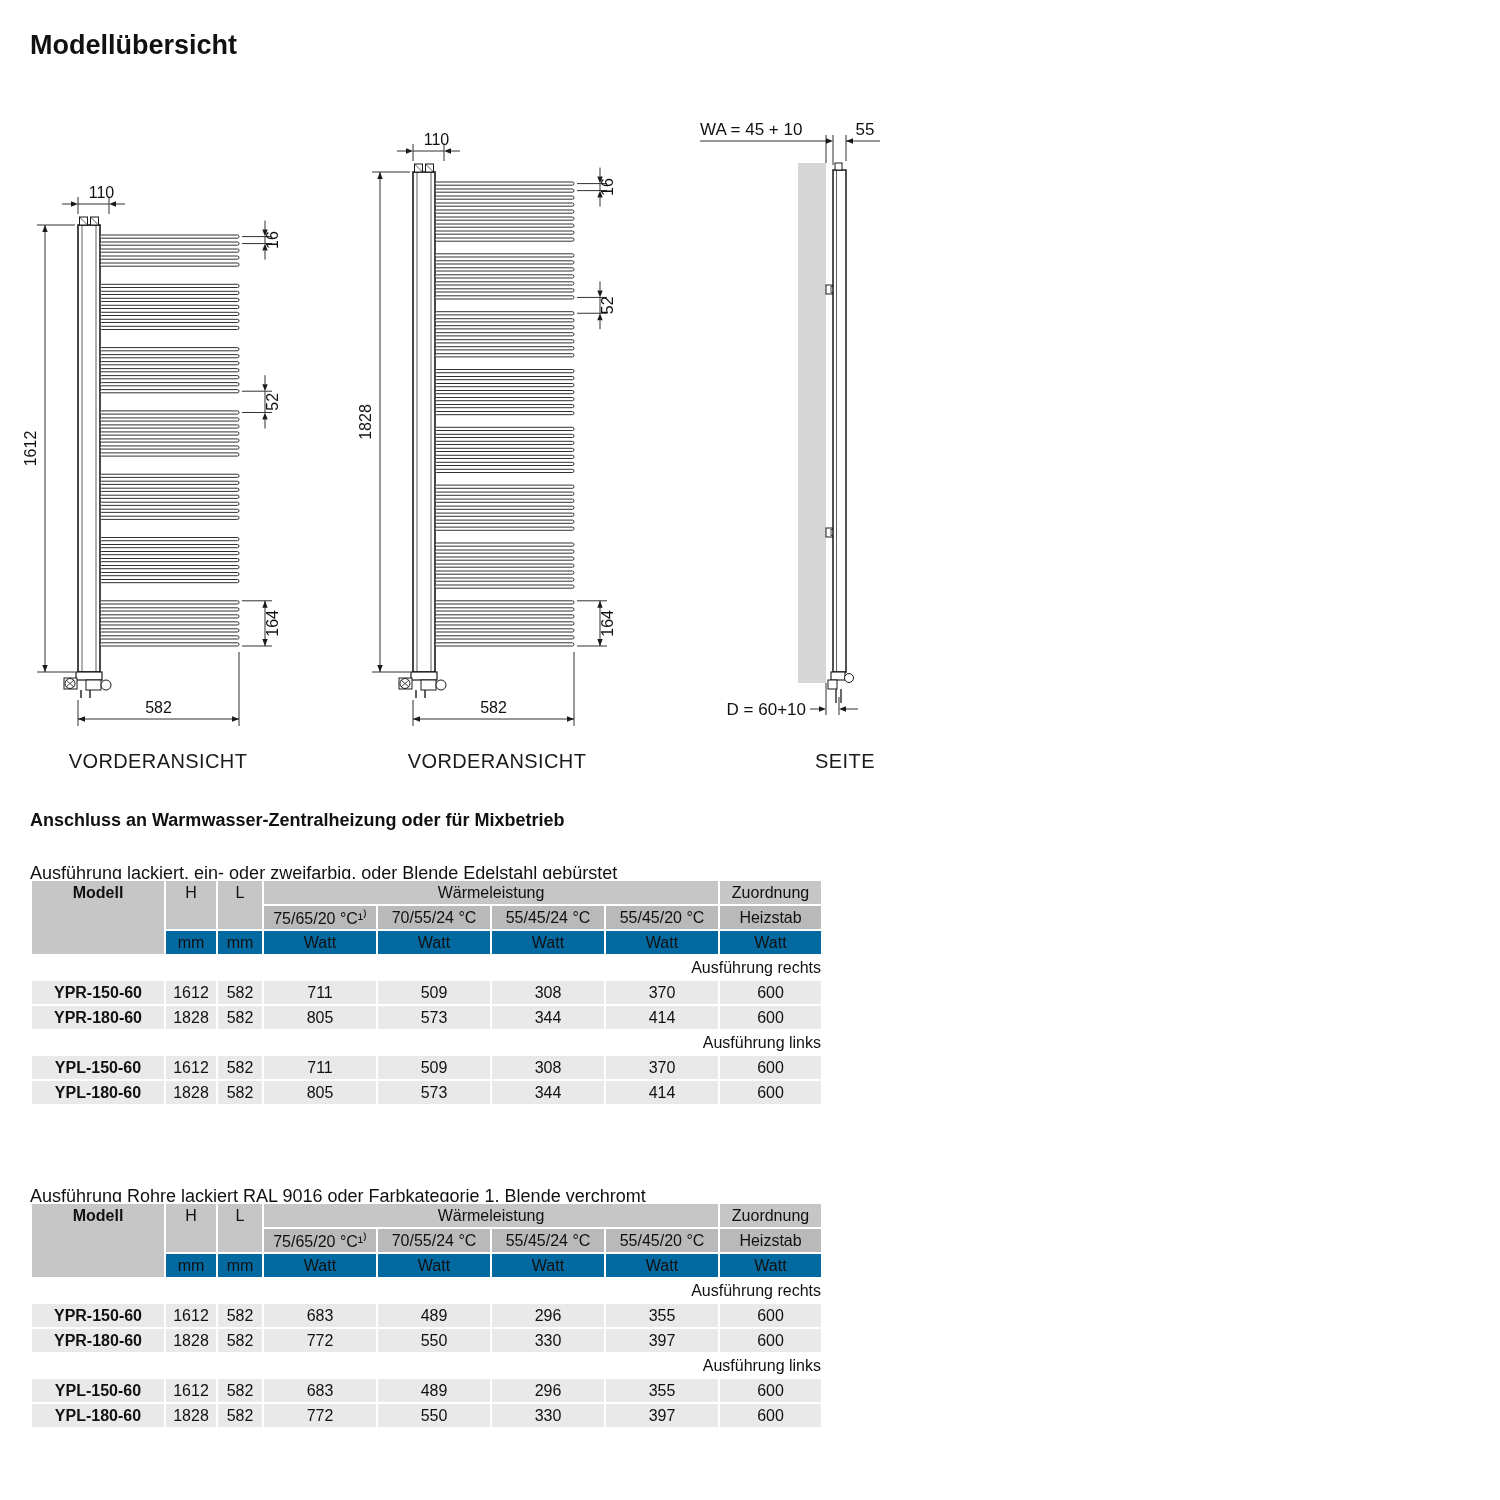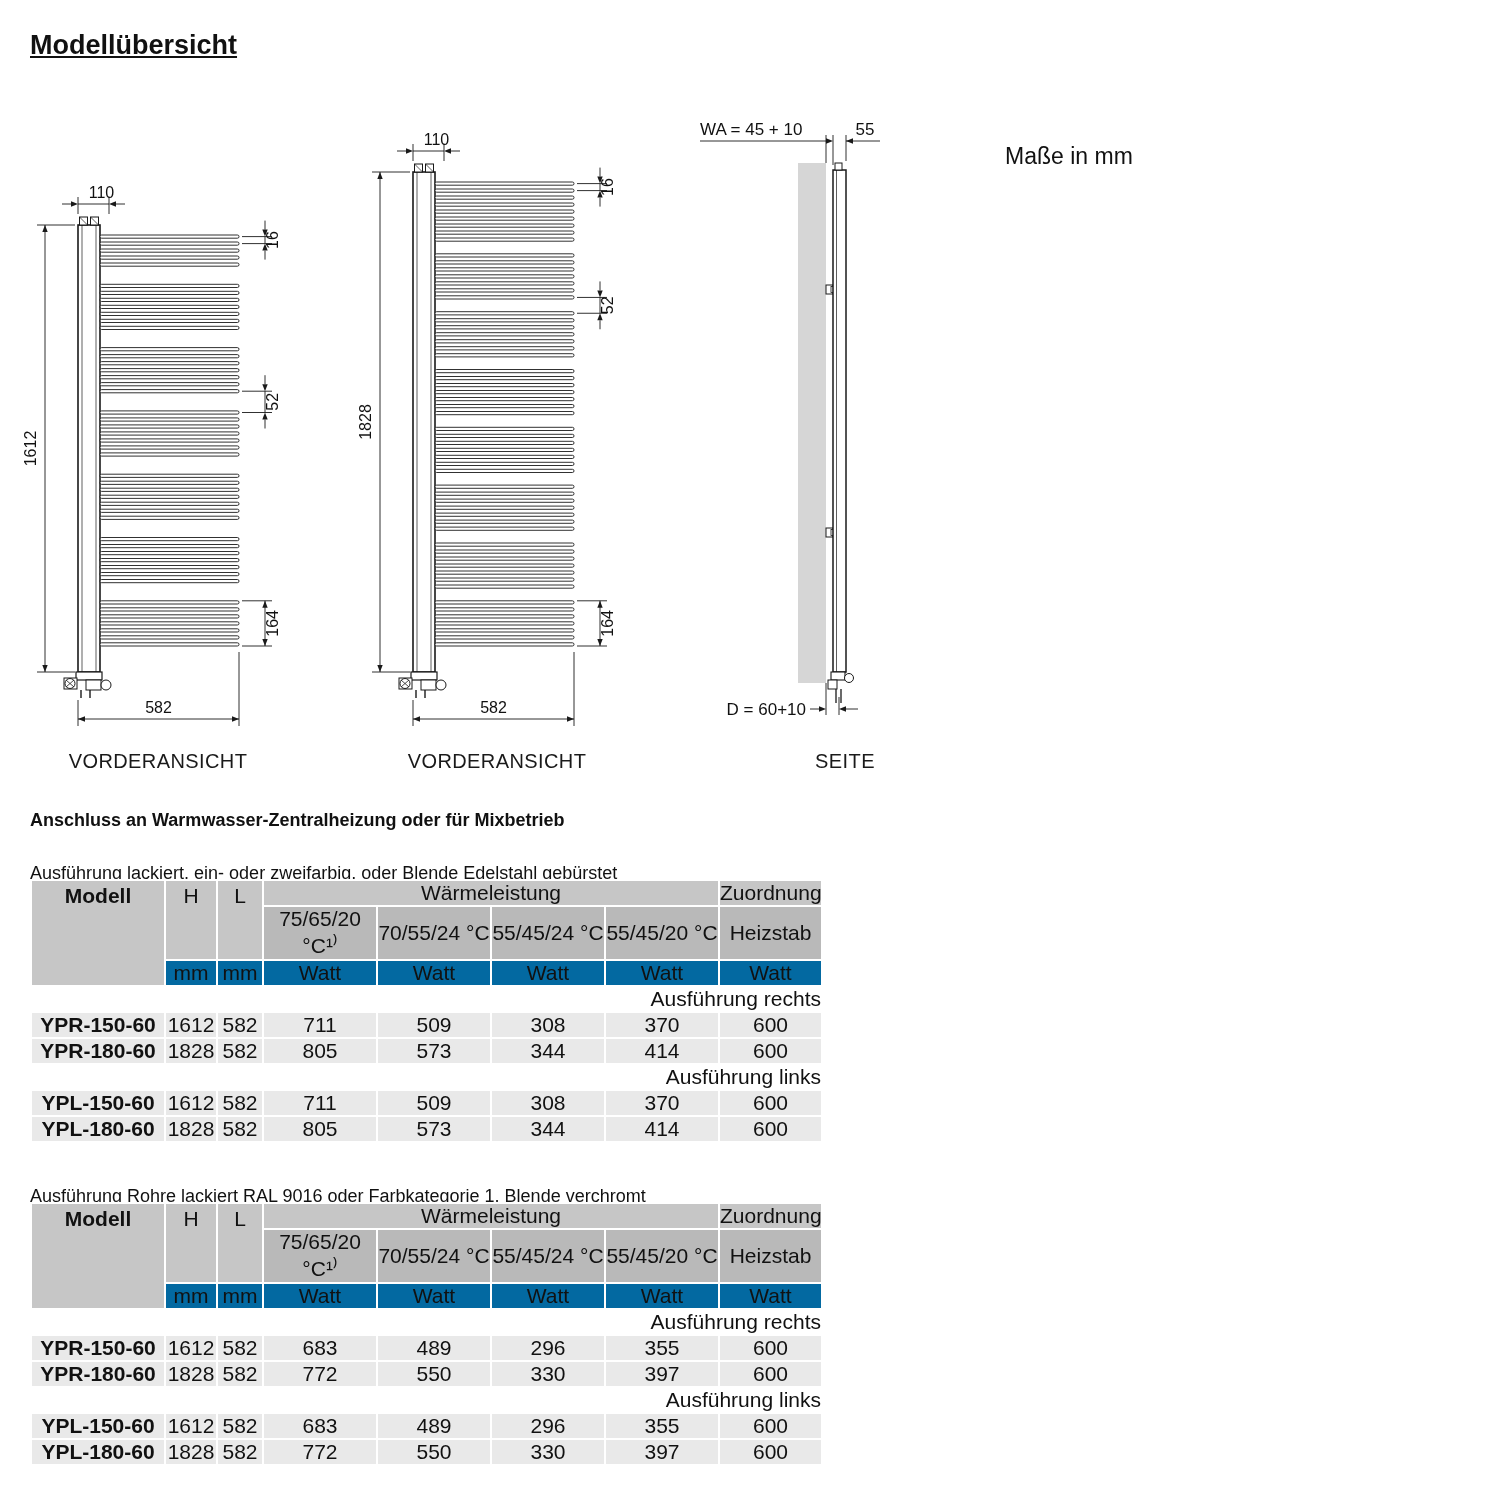--- a/index.html
+++ b/index.html
@@ -1,29 +1,29 @@
 <!DOCTYPE html>
 <html><head>
 <meta charset="utf-8">
 <style>
   * { margin:0; padding:0; box-sizing:border-box; }
   html,body { width:1500px; height:1500px; }
   body { background:#fff; font-family:"Liberation Sans", sans-serif; color:#000; position:relative; overflow:hidden; }
   .abs { position:absolute; }
-  .page-title { left:30px; top:30px; font-size:27px; font-weight:bold; color:#111;text-decoration:underline; }
+  .page-title { left:30px; top:30px; font-size:27px; font-weight:bold; color:#111; }
   svg text { font-family:"Liberation Sans", sans-serif; }
   .caption { font-size:20px; text-align:center; letter-spacing:0.4px; color:#1a1a1a; }
   .legend { left:1005px; top:122px; font-size:23px; color:#111; }
   .legend-row { margin-bottom:7px; }
   .legend-abbr { display:inline-block; width:52px; }
   .legend-eq { display:inline-block; width:30px; }
   .legend-units { margin-top:21px; }
   .section-heading { left:30px; top:810px; font-size:18px; font-weight:bold; color:#111; }
   .table-subtitle { font-size:18px; color:#111;margin-top:16px; }
-  .ptable { border-collapse:collapse; table-layout:fixed; width:791px; font-size:21px; color:#111; }
+  .ptable { border-collapse:collapse; table-layout:fixed; width:791px; font-size:16px; color:#111; }
   .ptable td { border:2px solid #fff; height:25px; text-align:center; vertical-align:middle; padding:0; overflow:hidden; }
   .ptable td.hdr1 { background:#c6c6c6; }
   .ptable td.hdr2 { background:#b9b9b9; }
   .ptable td.hdr3 { background:#0369a1; }
   .ptable td.cell-top { vertical-align:top; padding-top:3px; }
   .ptable td.bold { font-weight:bold; }
   .ptable td.data { background:#e9e9e9; }
   .ptable td.sectionrow { background:#fff; text-align:right; font-weight:normal; padding-left:6px; }
 </style>
 </head>
@@ -286,21 +286,20 @@
     <line x1="150" y1="604" x2="159" y2="604" stroke="#1a1a1a" stroke-width="0.9"></line>
     <line x1="186" y1="604" x2="198" y2="604" stroke="#1a1a1a" stroke-width="0.9"></line>
     <text x="146" y="610" font-size="17" text-anchor="end" fill="#111">D = 60+10</text>
   </svg>
 
 <div class="abs caption" style="left:33px; top:750px; width:250px">VORDERANSICHT</div>
 <div class="abs caption" style="left:372px; top:750px; width:250px">VORDERANSICHT</div>
 <div class="abs caption" style="left:760px; top:750px; width:170px">SEITE</div>
 
 <div class="abs legend">
-  <div class="legend-units">Maße in mm</div>
 </div>
 
 <div class="abs section-heading">Anschluss an Warmwasser-Zentralheizung oder für Mixbetrieb</div>
 
 <div class="abs table-subtitle" style="left:30px; top:847px">Ausführung lackiert, ein- oder zweifarbig, oder Blende Edelstahl gebürstet</div>
 <div class="abs" id="table0" style="left:30px; top:879px">
     <table class="ptable">
       <colgroup>
         <col style="width: 134px;">
         <col style="width: 52px;">

